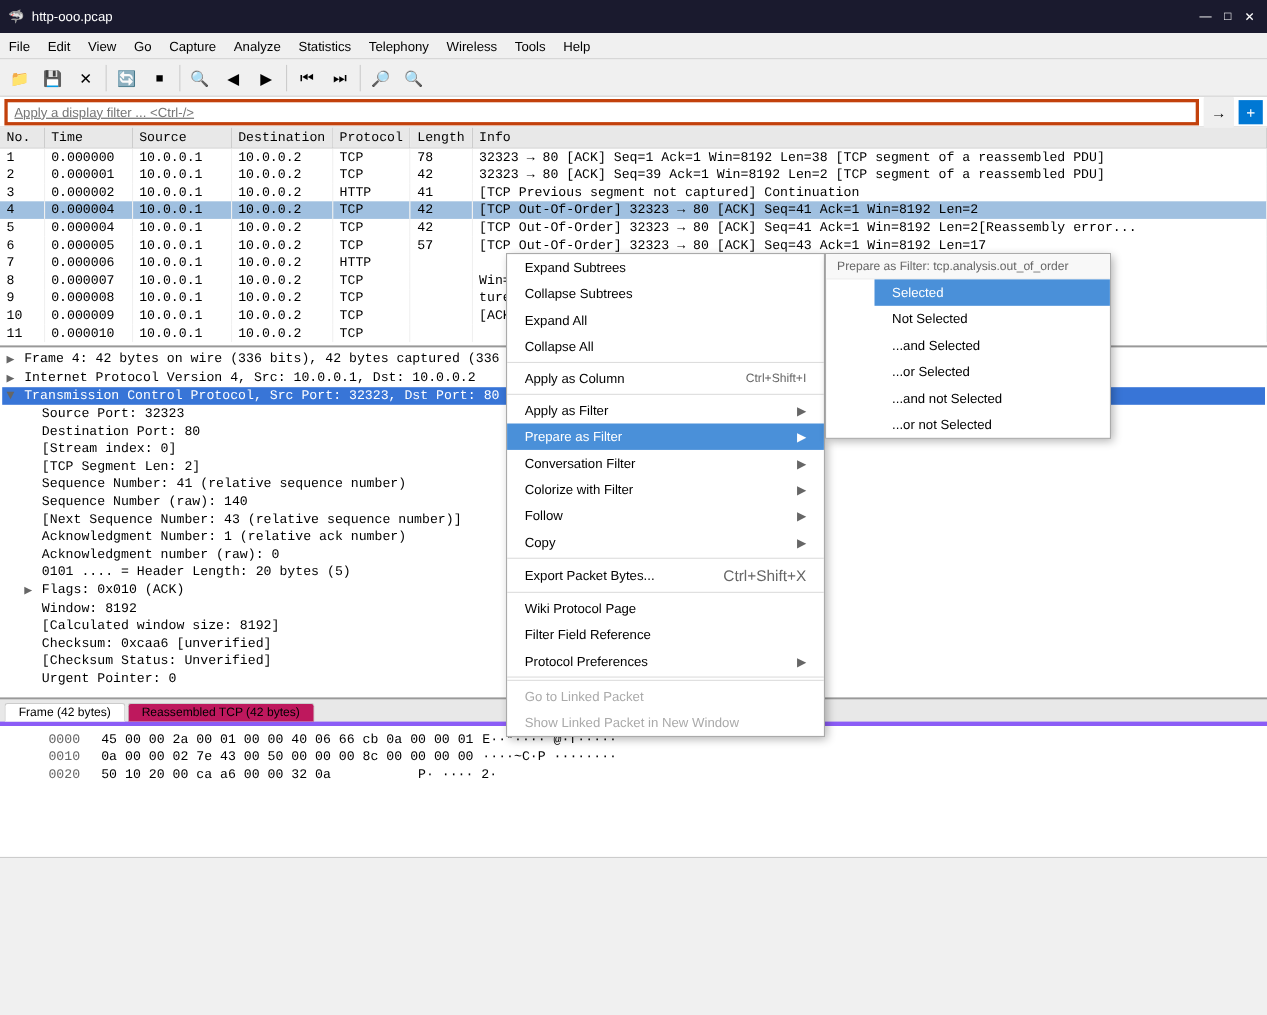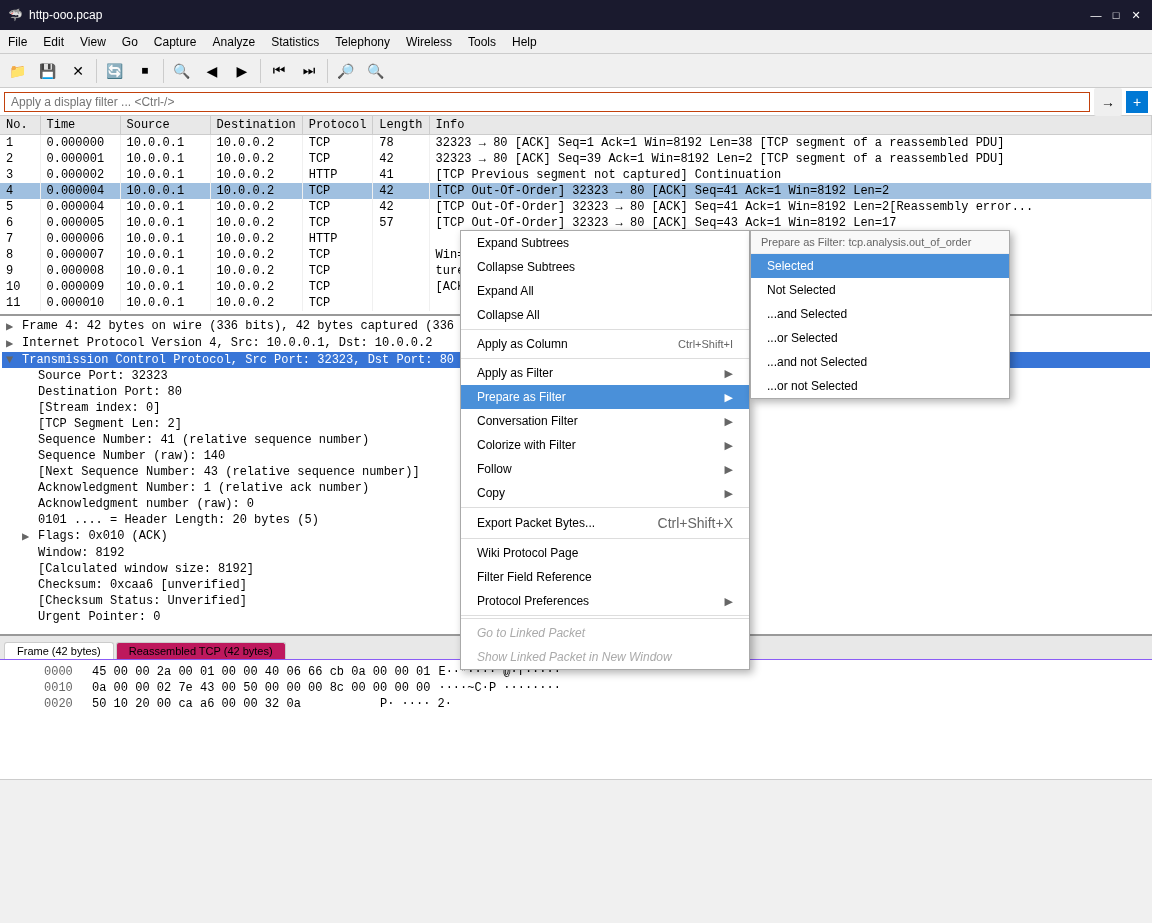--- a/index.html
+++ b/index.html
@@ -56,25 +56,26 @@
       background: white;
       height: 28px;
       display: flex;
       align-items: center;
       border-bottom: 1px solid #ccc;
       padding: 0 4px;
       gap: 4px;
     }
     #filter-bar input {
       flex: 1;
-      border: 1px solid #c2410c;
+      border: 3px solid #c2410c;
       padding: 2px 6px;
       font-size: 12px;
       outline: none;
       color: #666;
+      text-decoration: underline;
     }
     #filter-add { width: 22px; height: 22px; display: flex; align-items: center; justify-content: center; background: #0078d4; color: white; cursor: pointer; font-size: 14px; border: none; }
     
     
     #packet-list {
       background: white;
       height: 200px;
       overflow: hidden;
       border-bottom: 2px solid #999;
     }
@@ -126,21 +127,21 @@
     .hex-addr { color: #666; min-width: 40px; }
     .hex-bytes { color: #000; min-width: 280px; }
     .hex-ascii { color: #000; }
     
     
     #bottom-tabs {
       background: #e8e8e8;
       height: 24px;
       display: flex;
       align-items: flex-end;
-      border-bottom: 1px solid #8b5cf6;
+      border-bottom: 4px solid #8b5cf6;
       padding: 0 4px;
       gap: 2px;
     }
     .bottom-tab {
       padding: 2px 12px;
       background: #be185d;
       border: 1px solid #ccc;
       border-bottom: none;
       cursor: pointer;
       font-size: 11px;
@@ -162,21 +163,21 @@
     }
     .menu-item {
       padding: 5px 16px;
       cursor: pointer;
       display: flex;
       justify-content: space-between;
       align-items: center;
       white-space: nowrap;
     }
     .menu-item.highlighted { background: #4a90d9; color: white; }
-    .menu-item.disabled { color: #aaa; cursor: default; font-style: italic; }
+    .menu-item.disabled { color: #aaa; cursor: default; }
     .menu-separator { height: 1px; background: #ddd; margin: 2px 0; }
     
     
     #prepare-filter-submenu {
       position: absolute;
       top: 230px;
       left: 750px;
       width: 260px;
       background: white;
       border: 1px solid #aaa;
@@ -188,20 +189,21 @@
       padding: 5px 10px;
       background: #f8f8f8;
       color: #666;
       font-size: 11px;
       border-bottom: 1px solid #eee;
     }
     .submenu-item {
       padding: 5px 16px;
       cursor: pointer;
       white-space: nowrap;
+      margin-left: 44px;
     }
     .submenu-item.selected-item { background: #4a90d9; color: white; }
     
     #main-area { display: flex; flex-direction: column; height: calc(923px - 30px - 24px - 34px - 28px); }
   </style>
 </head>
 <body>
 
 <div id="title-bar">
   <div class="title">

